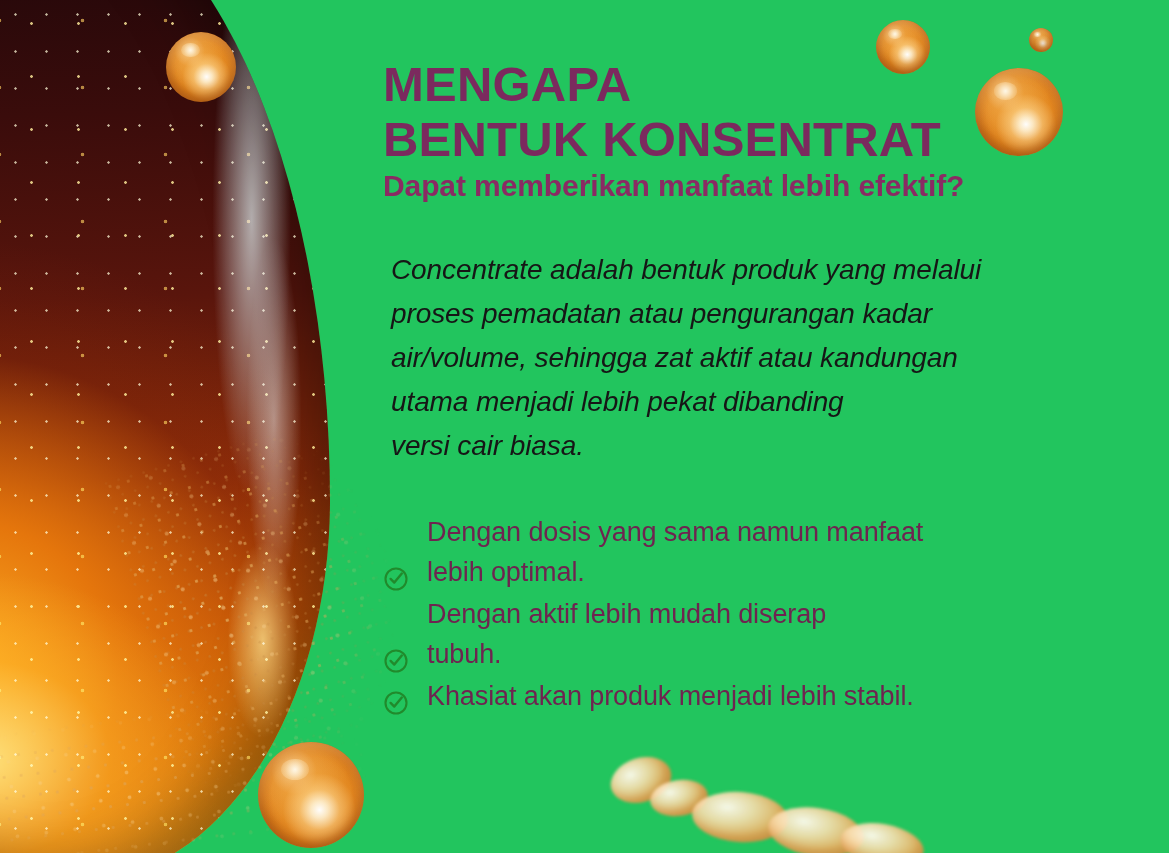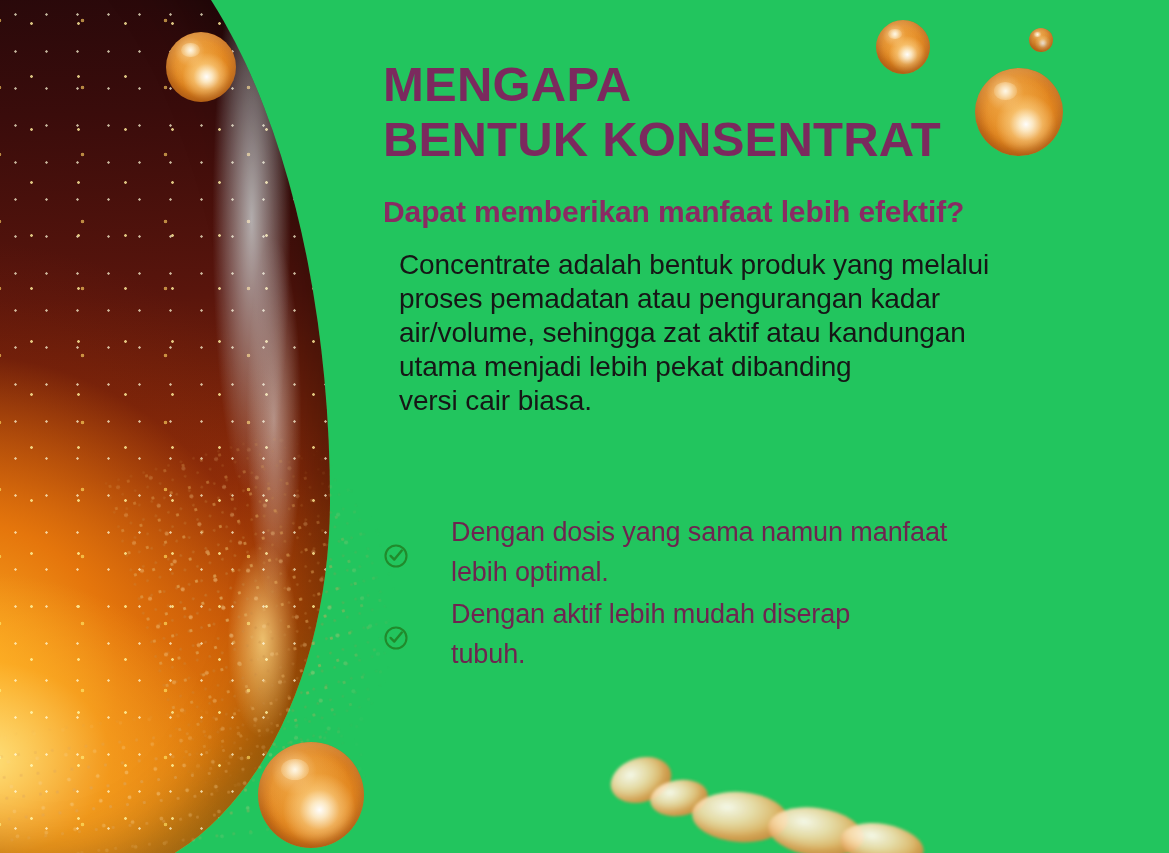--- a/index.html
+++ b/index.html
@@ -132,48 +132,48 @@
     left:0; top:57px;
     color:#7B2A5E;
     font-size:49px;
     font-weight:bold;
     line-height:55px;
     letter-spacing:.2px;
     white-space:pre-line;
   }
   .subhead{
     position:absolute;
-    left:0; top:194px;
+    left:0; top:168px;
     color:#8A2B63;
     font-size:30px;
     font-weight:bold;
     line-height:36px;
     letter-spacing:-.1px;
   }
   .paragraph{
     position:absolute;
-    left:16px; top:248px;
+    left:8px; top:248px;
     width:700px;
     color:#161616;
     font-size:28px;
     font-weight:normal;
-    line-height:34px;
+    line-height:44px;
     letter-spacing:-.1px;
     white-space:pre-line;
+    font-style:italic;
   }
   .bullets{
     position:absolute;
     left:0; top:512px;
     width:700px;
   }
   .bullet-row{
     display:flex;
-    align-items:center;
+    align-items:flex-end;
     margin-bottom:2px;
-    gap:24px;
   }
   .check-icon{
     flex:0 0 auto;
     width:26px; height:26px;
     margin-top:8px;
     margin-right:18px;
   }
   .check-icon svg{display:block;}
   .bullet-text{
     color:#6F2450;
@@ -240,16 +240,25 @@
         <span class="check-icon">
           <svg width="26" height="26" viewBox="0 0 26 26" aria-hidden="true">
             <circle cx="13" cy="13" r="10.5" fill="none" stroke="#218A2C" stroke-width="2.1"></circle>
             <path d="M7.6 12.9 L11.3 16.6 L18.8 7.4" fill="none" stroke="#218A2C" stroke-width="2.4" stroke-linecap="round" stroke-linejoin="round"></path>
           </svg>
         </span>
         <span class="bullet-text">Dengan aktif lebih mudah diserap
 tubuh.</span>
       </div>
 
+      <div class="bullet-row">
+        <span class="check-icon">
+          <svg width="26" height="26" viewBox="0 0 26 26" aria-hidden="true">
+            <circle cx="13" cy="13" r="10.5" fill="none" stroke="#218A2C" stroke-width="2.1"></circle>
+            <path d="M7.6 12.9 L11.3 16.6 L18.8 7.4" fill="none" stroke="#218A2C" stroke-width="2.4" stroke-linecap="round" stroke-linejoin="round"></path>
+          </svg>
+        </span>
+        <span class="bullet-text">Khasiat akan produk menjadi lebih stabil.</span>
+      </div>
 
     </div>
   </div>
 </div>
 
 </body></html>

